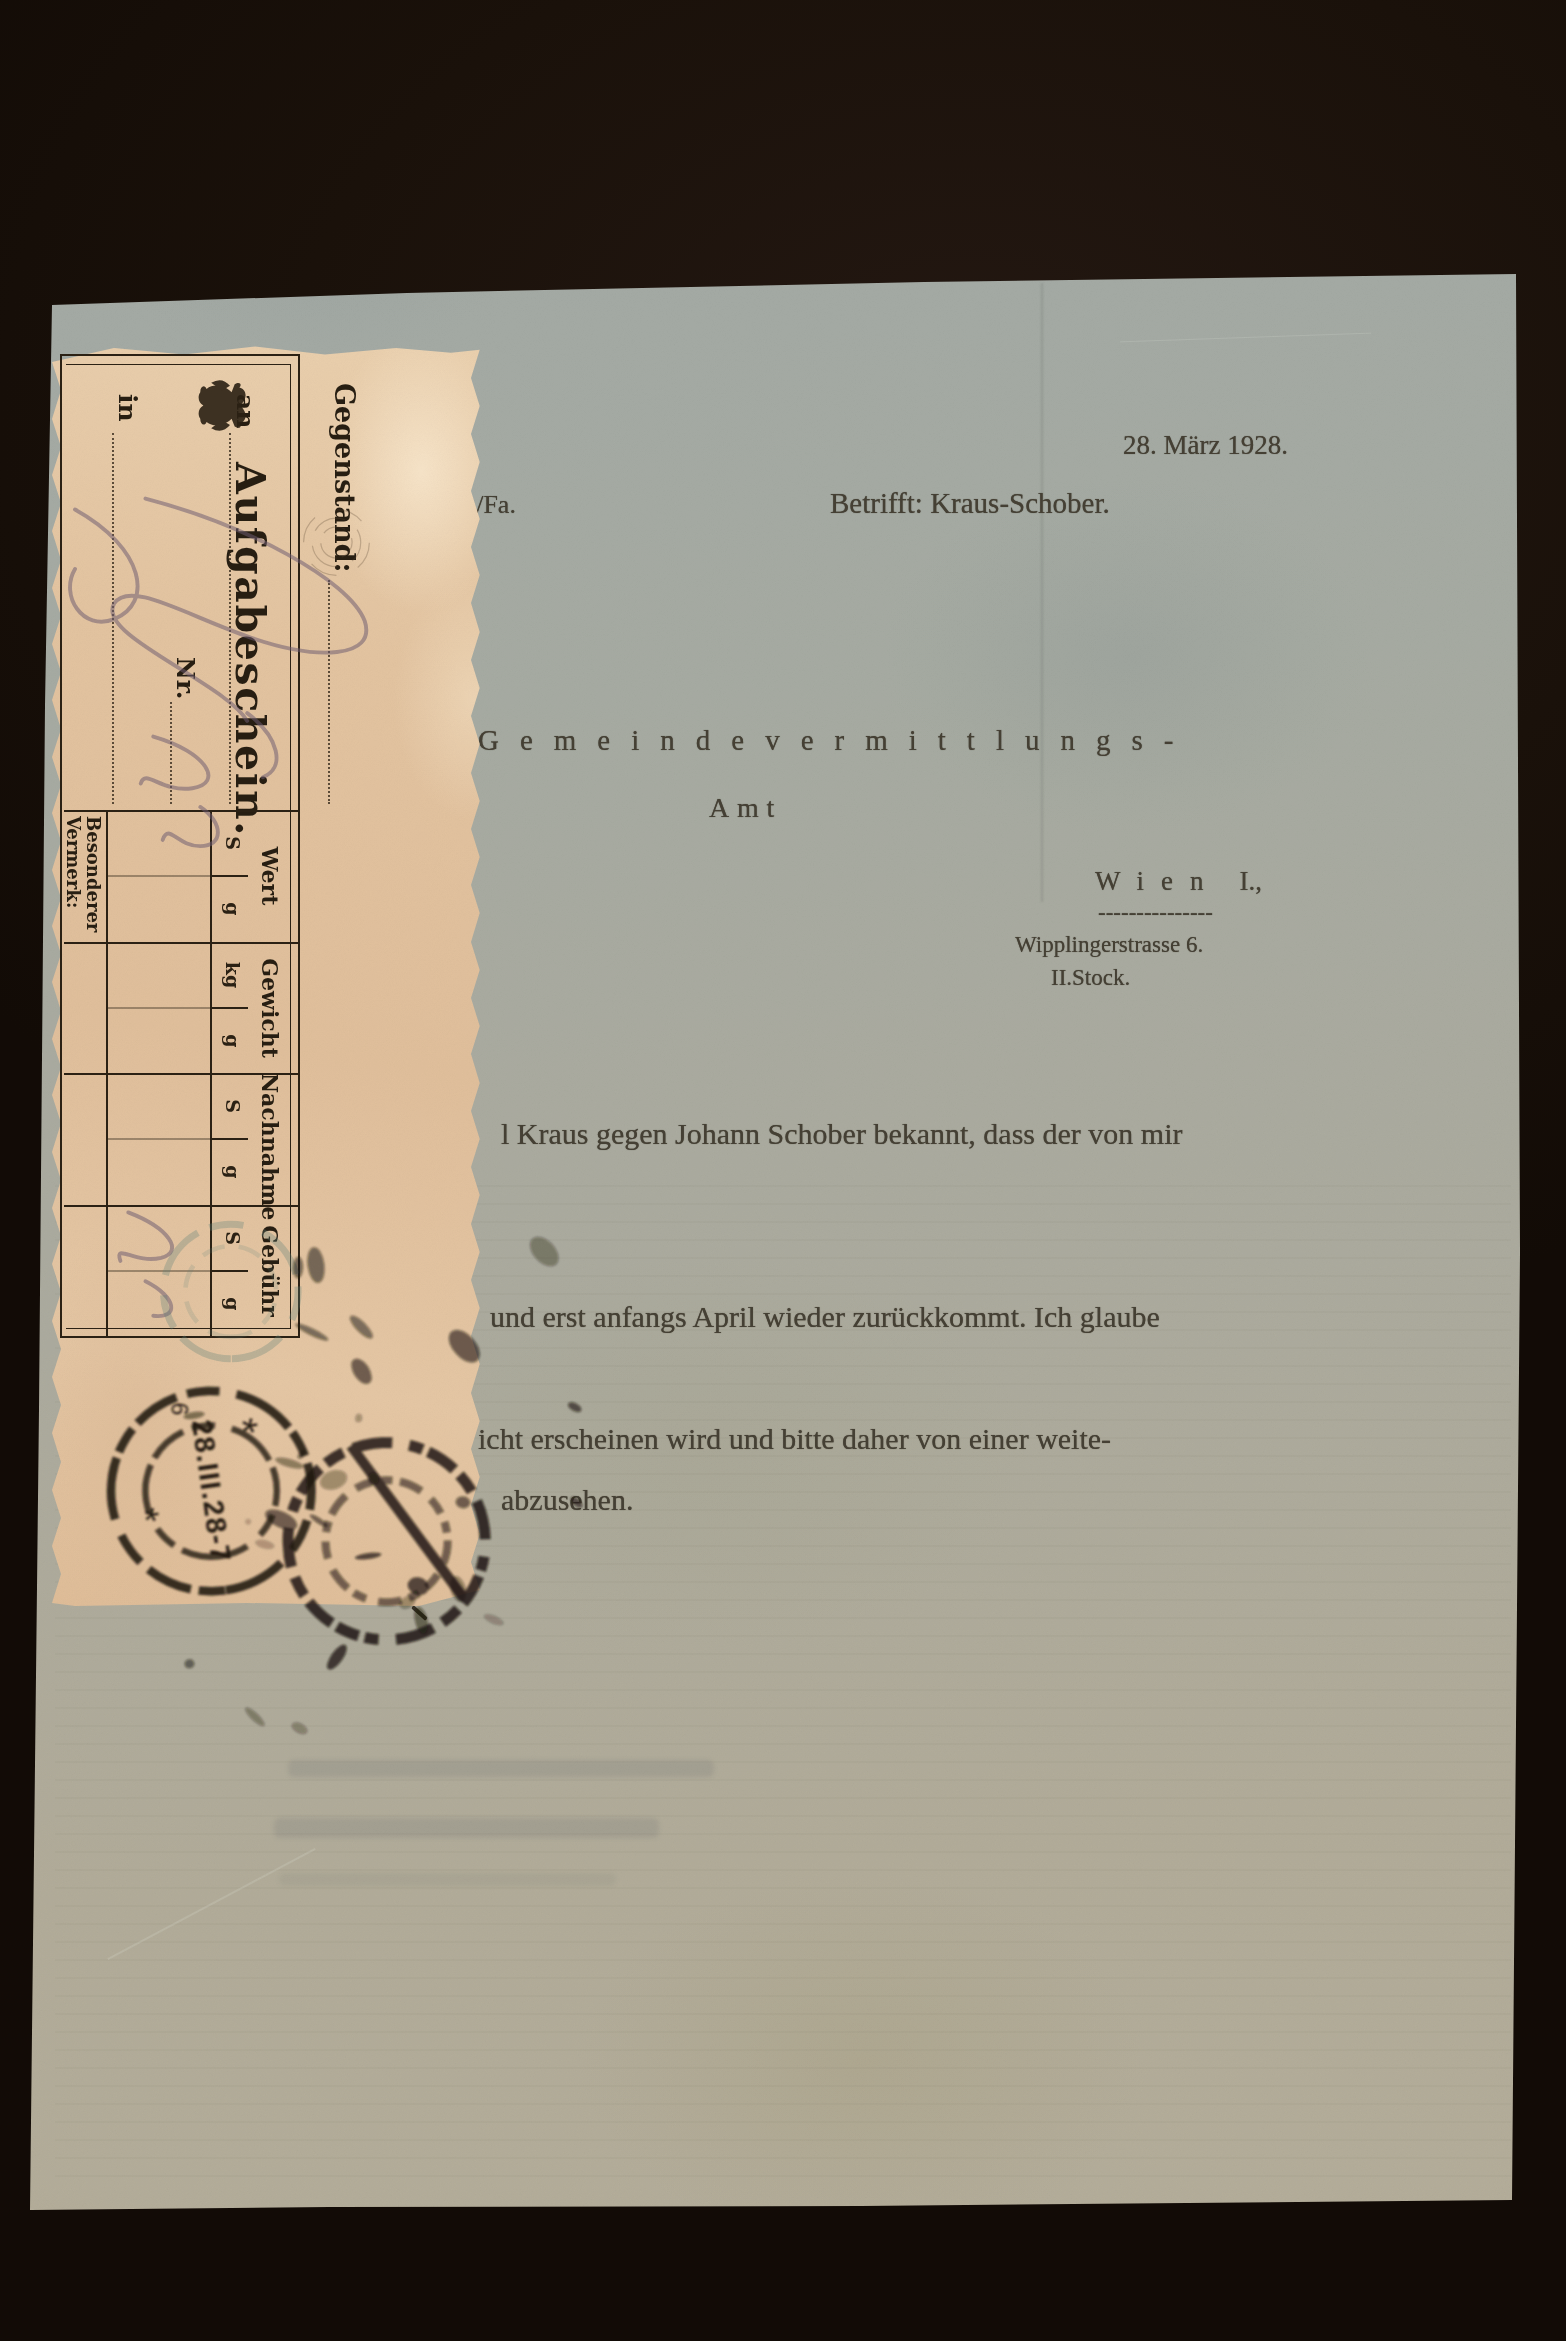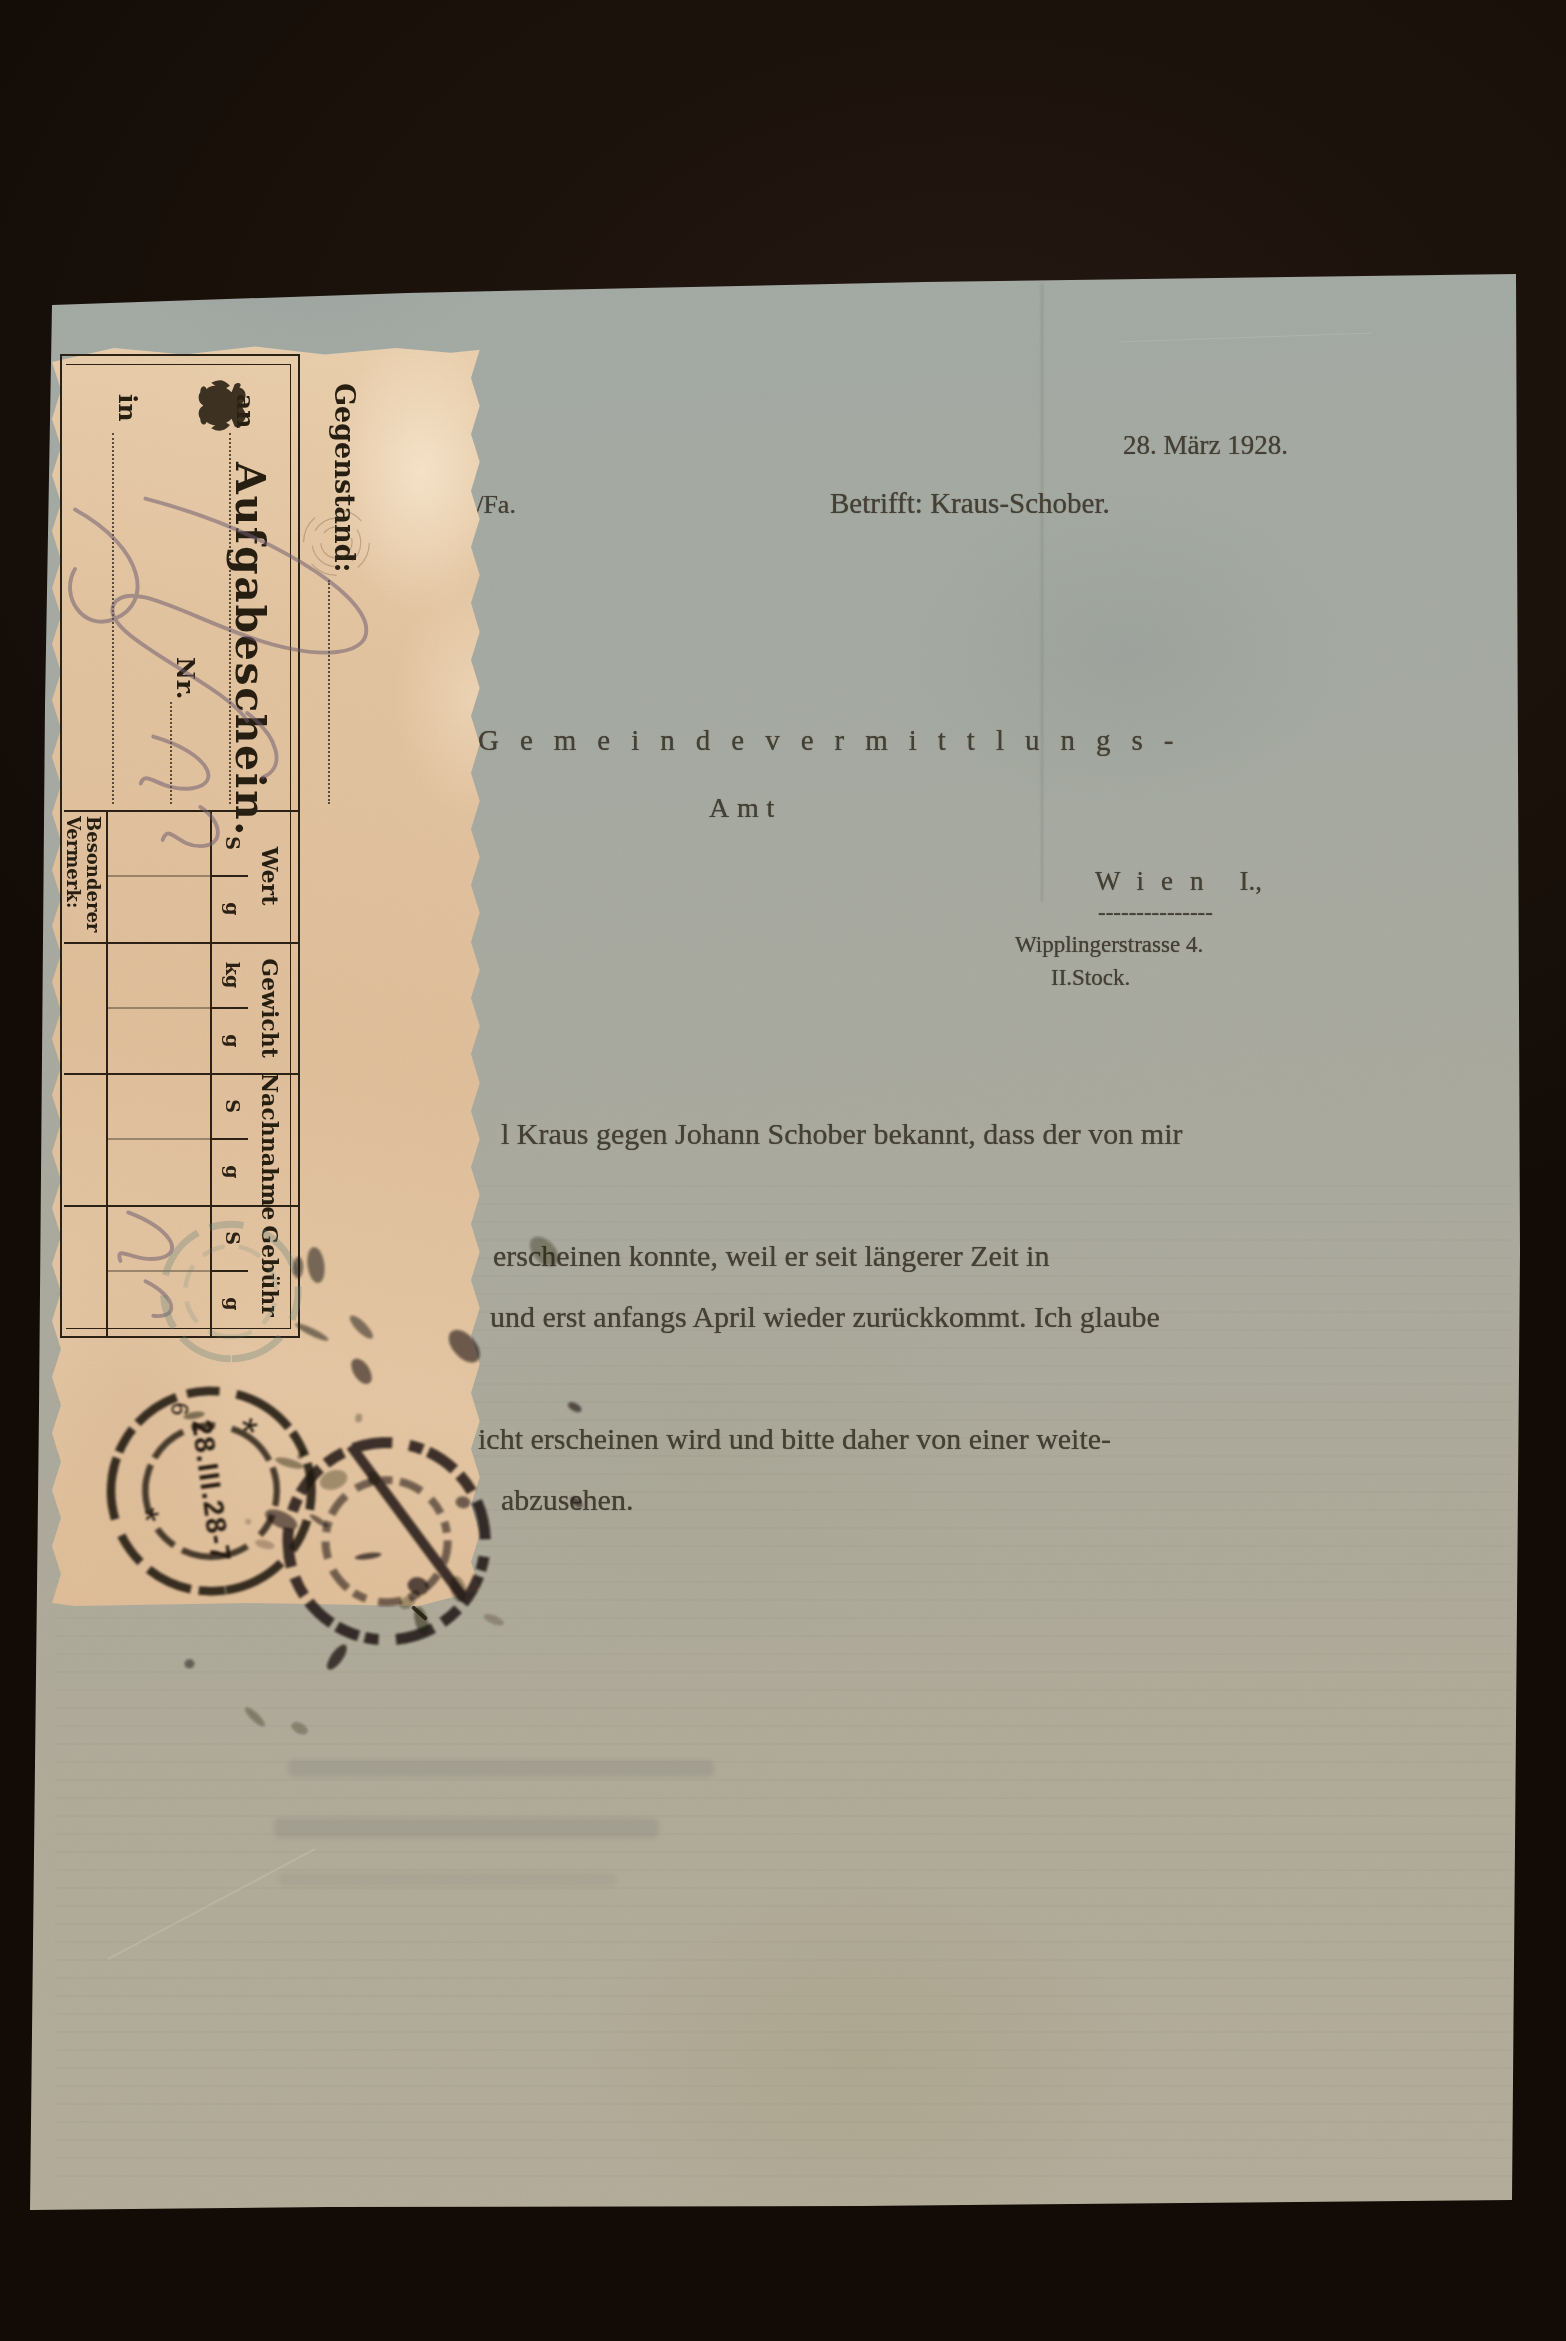--- a/index.html
+++ b/index.html
@@ -57,25 +57,24 @@
 
   <div class="typed" style="left:1123px;top:430px;font-size:27px">28. März 1928.</div>
   <div class="typed" style="left:435px;top:490px;font-size:26px">r. S./Fa.</div>
   <div class="typed" style="left:830px;top:487px;font-size:29px">Betrifft: Kraus-Schober.</div>
 
   <div class="typed" style="left:478px;top:724px;font-size:29px;letter-spacing:21px">Gemeindevermittlungs-</div>
   <div class="typed" style="left:709px;top:792px;font-size:28px;letter-spacing:7.8px">Amt</div>
 
   <div class="typed" style="left:1095px;top:866px;font-size:27px"><span style="letter-spacing:17px">Wien</span><span style="margin-left:19px">I.,</span></div>
   <div class="typed" style="left:1098px;top:900px;font-size:23px">---------------</div>
-  <div class="typed" style="left:1015px;top:932px;font-size:23px">Wipplingerstrasse 4.</div>
+  <div class="typed" style="left:1015px;top:932px;font-size:23px">Wipplingerstrasse 6.</div>
   <div class="typed" style="left:1051px;top:965px;font-size:23px">II.Stock.</div>
 
   <div class="typed" style="left:501px;top:1117px;font-size:30px">l Kraus gegen Johann Schober bekannt, dass der von mir</div>
-  <div class="typed" style="left:493px;top:1239px;font-size:30px">erscheinen konnte, weil er seit längerer Zeit in</div>
   <div class="typed" style="left:490px;top:1300px;font-size:30px">und erst anfangs April wieder zurückkommt. Ich glaube</div>
   <div class="typed" style="left:478px;top:1422px;font-size:30px">icht erscheinen wird und bitte daher von einer weite-</div>
   <div class="typed" style="left:501px;top:1483px;font-size:30px">abzusehen.</div>
 
   <div class="abs bleed" style="left:288px;top:1760px;width:426px;height:17px;background:rgba(66,78,88,.12)"></div>
   <div class="abs bleed" style="left:274px;top:1818px;width:385px;height:20.4px;background:rgba(66,78,88,.12)"></div>
   <div class="abs bleed" style="left:279px;top:1873px;width:337px;height:12.5px;background:rgba(66,78,88,.07)"></div>
   <div class="abs" style="left:410px;top:1611px;width:19px;height:3.9px;background:#241d14;border-radius:1.6px;transform:rotate(42deg);opacity:.85"></div>
 
   <div id="slipWrap" class="abs">

